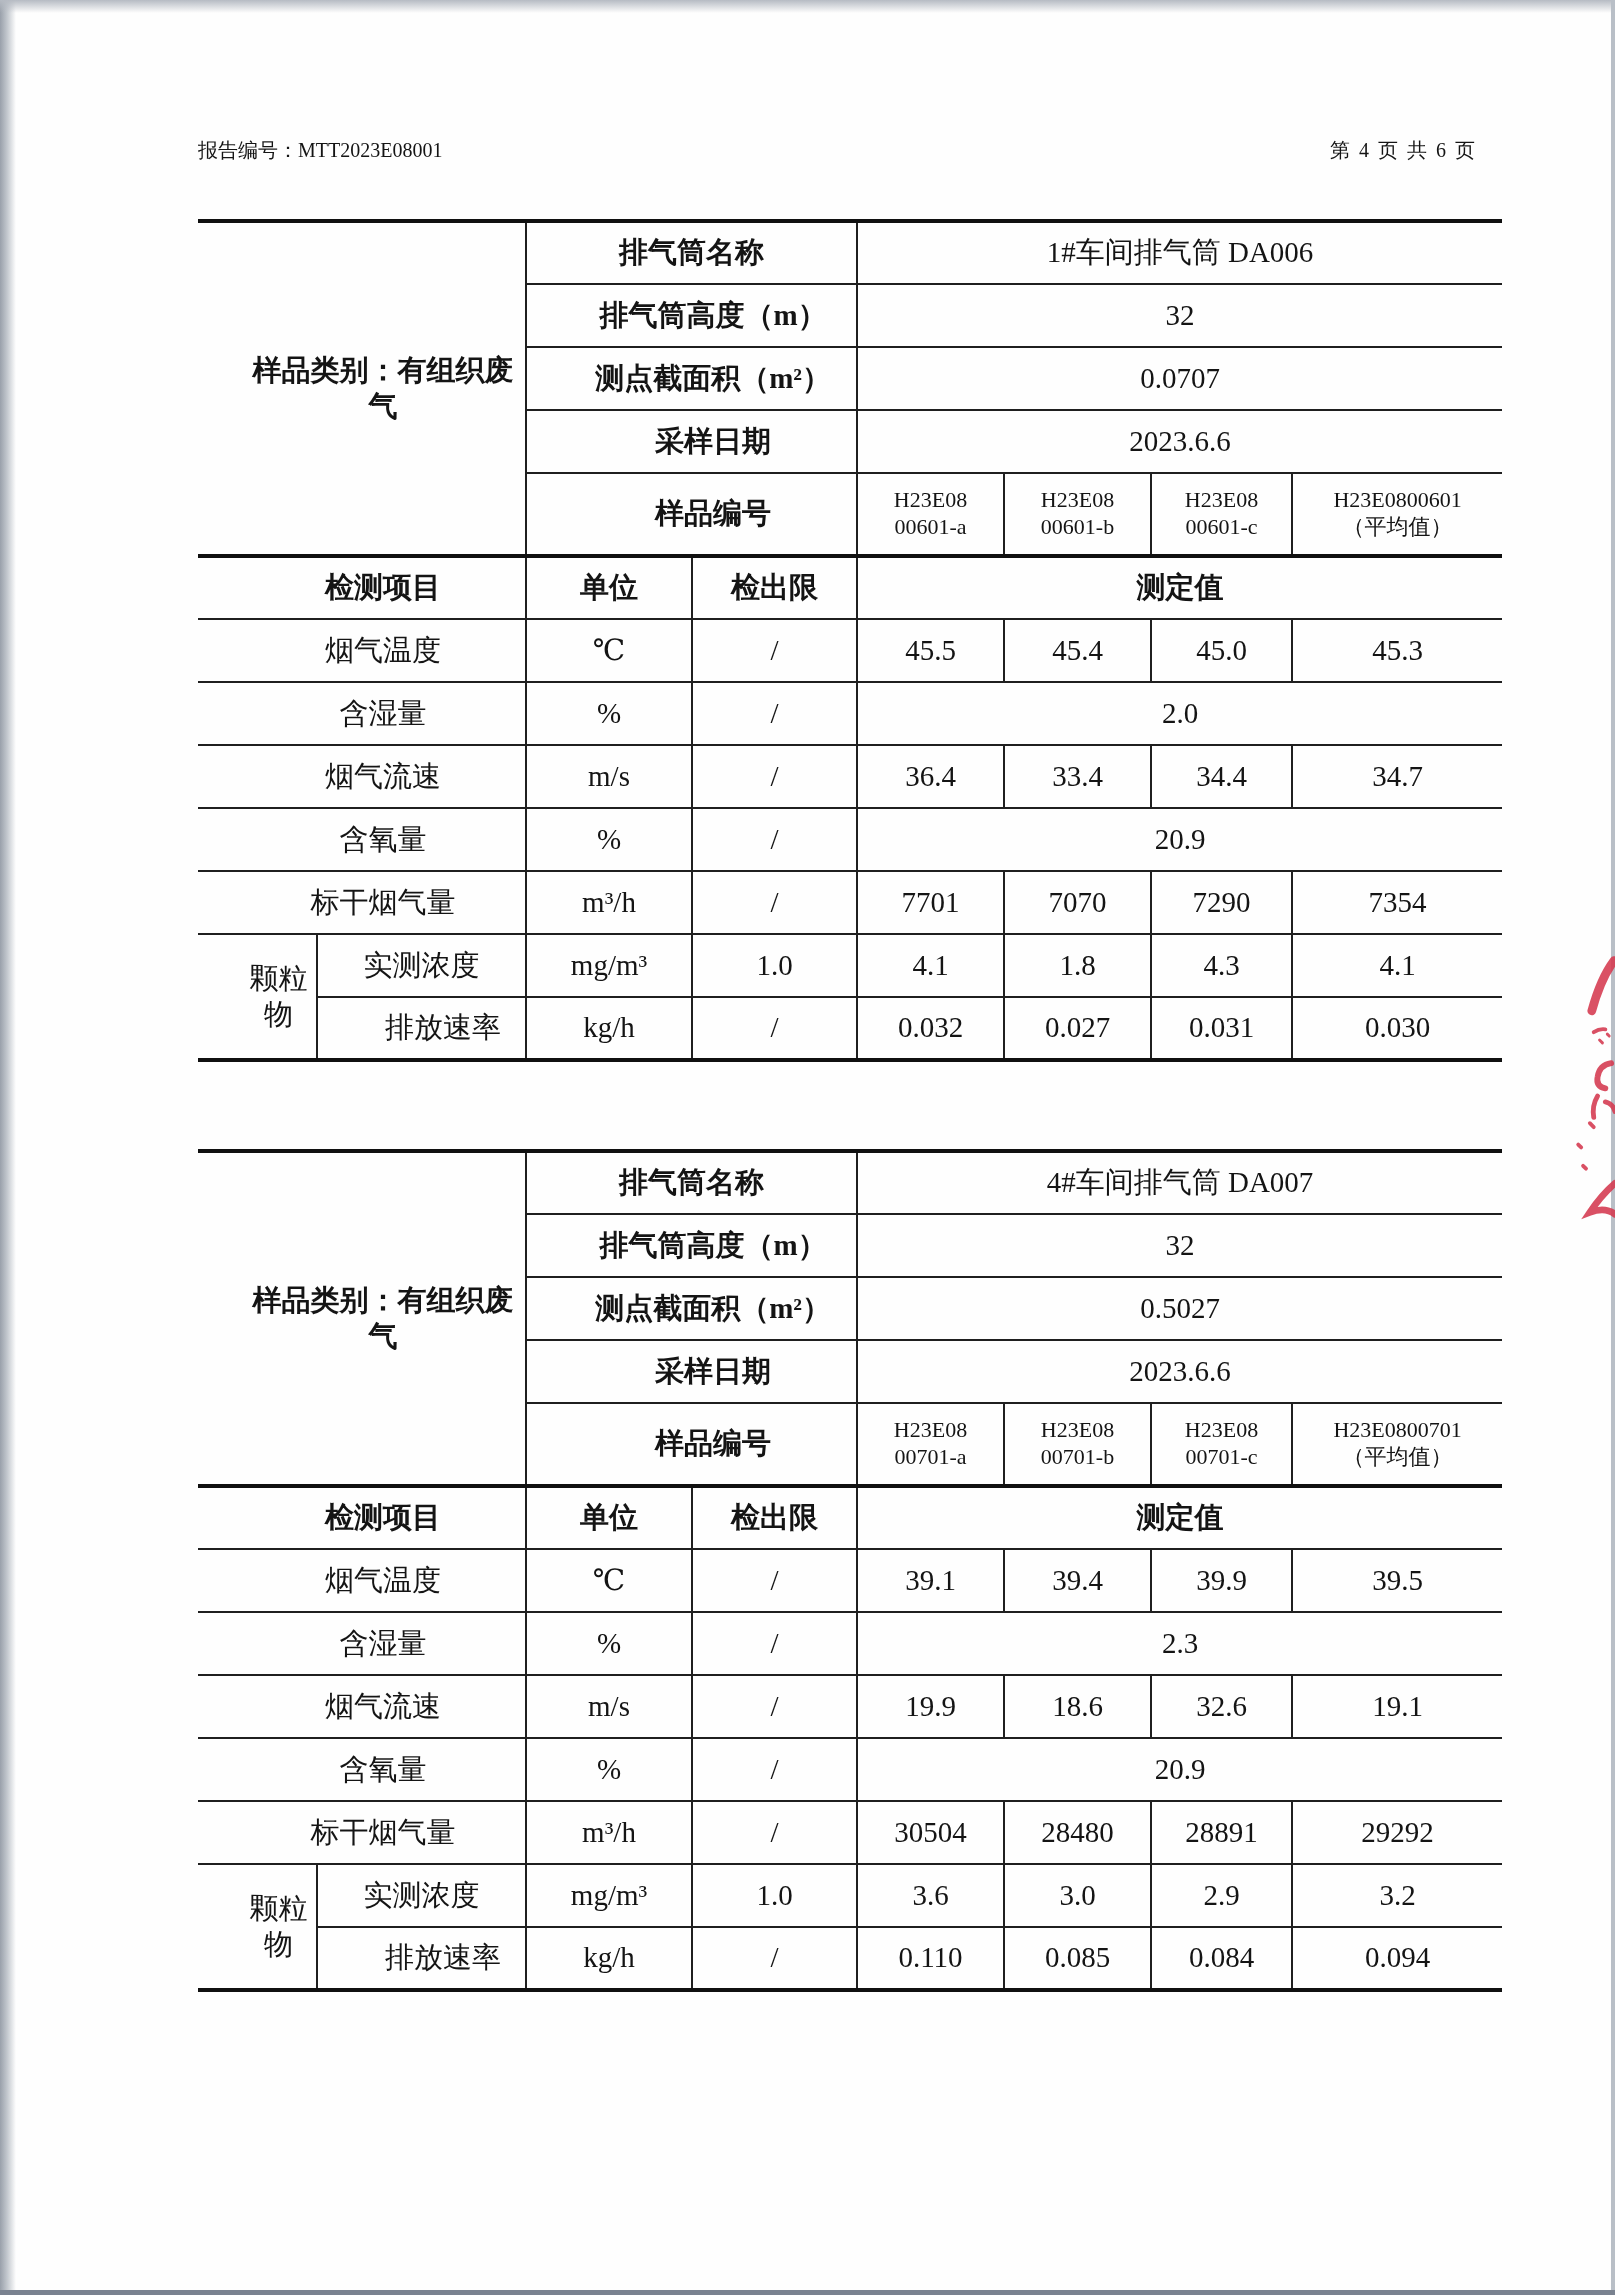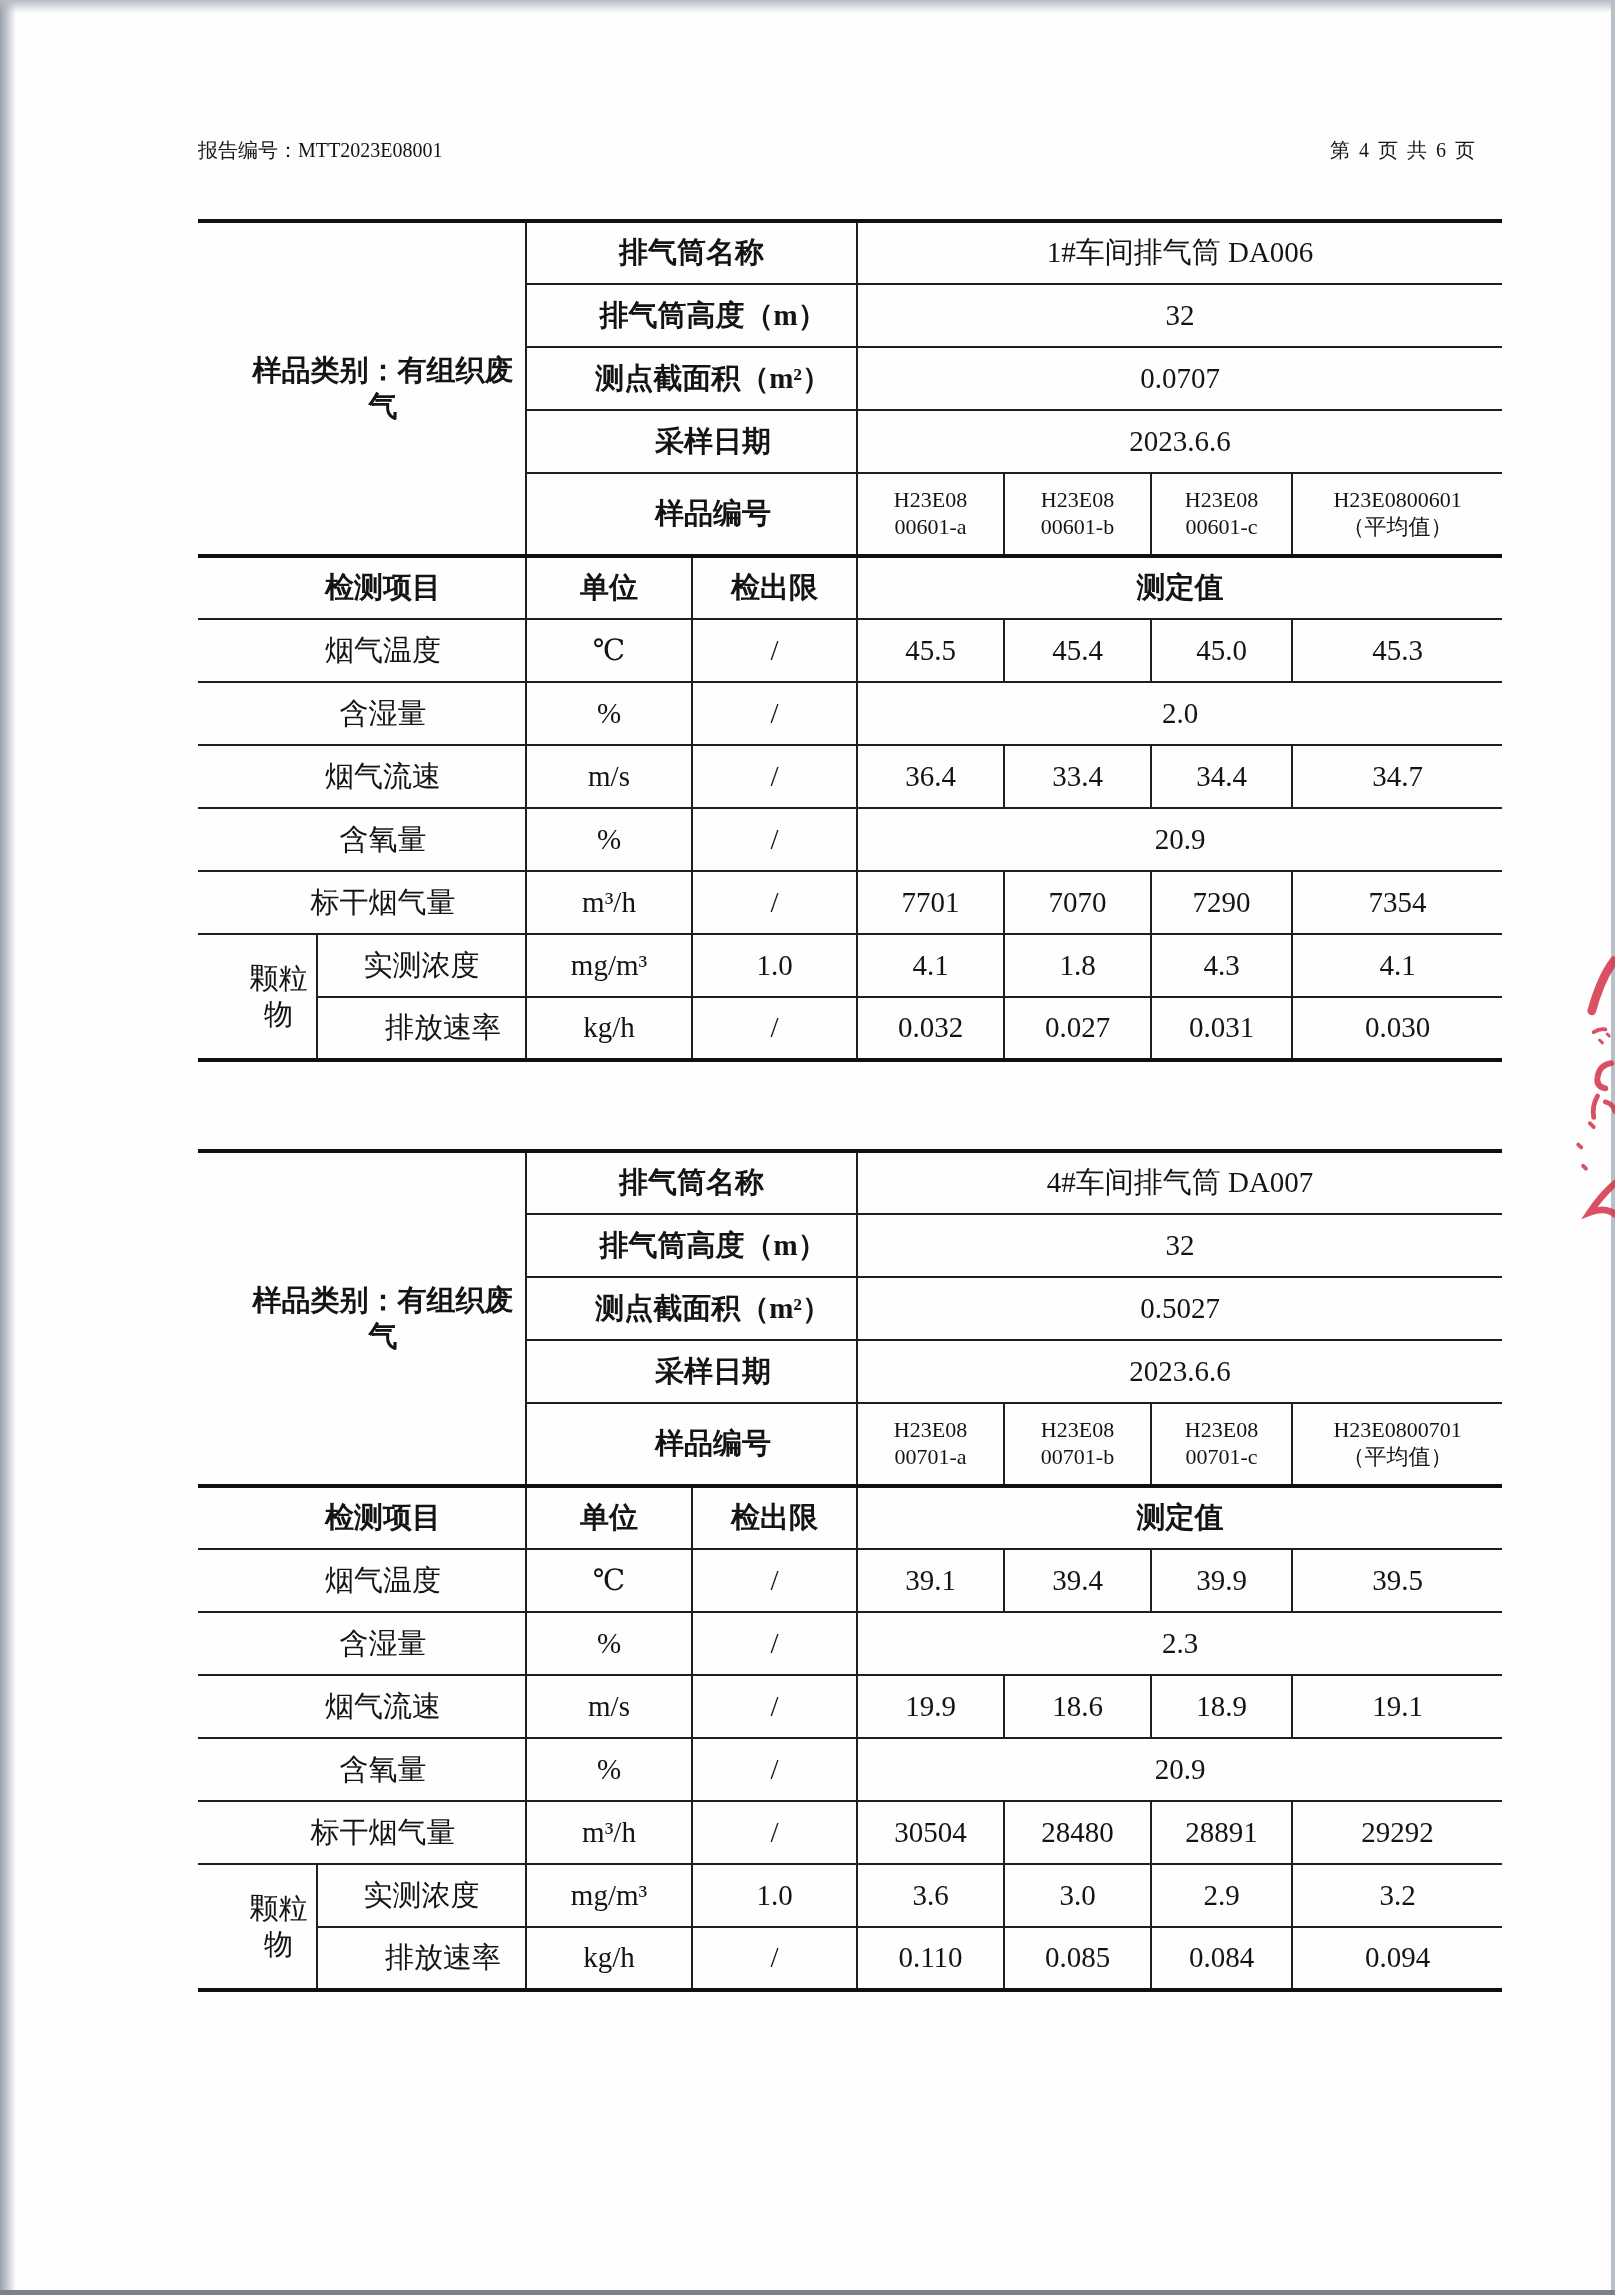--- a/index.html
+++ b/index.html
@@ -243,21 +243,21 @@
         <td>%</td>
         <td>/</td>
         <td colspan="4">2.3</td>
       </tr>
       <tr style="height:63px">
         <td colspan="2">烟气流速</td>
         <td>m/s</td>
         <td>/</td>
         <td>19.9</td>
         <td>18.6</td>
-        <td>18.9</td>
+        <td>32.6</td>
         <td>19.1</td>
       </tr>
       <tr style="height:63px">
         <td colspan="2">含氧量</td>
         <td>%</td>
         <td>/</td>
         <td colspan="4">20.9</td>
       </tr>
       <tr style="height:63px">
         <td colspan="2">标干烟气量</td>

